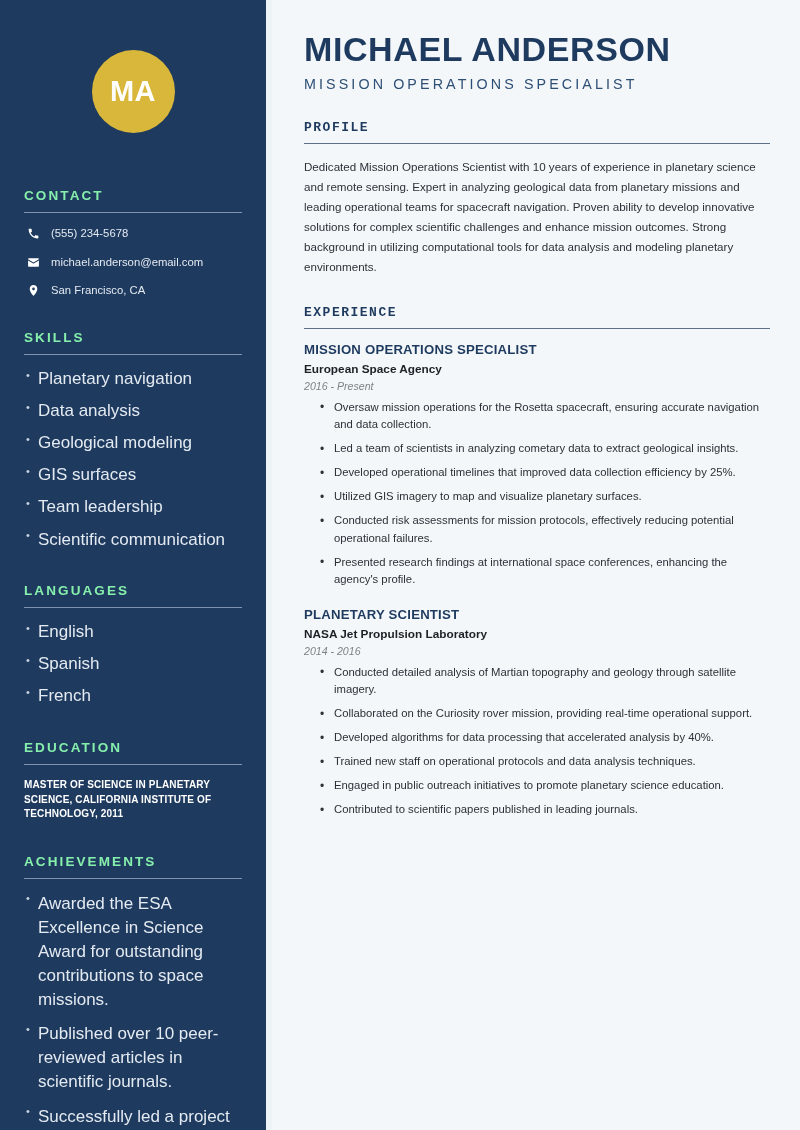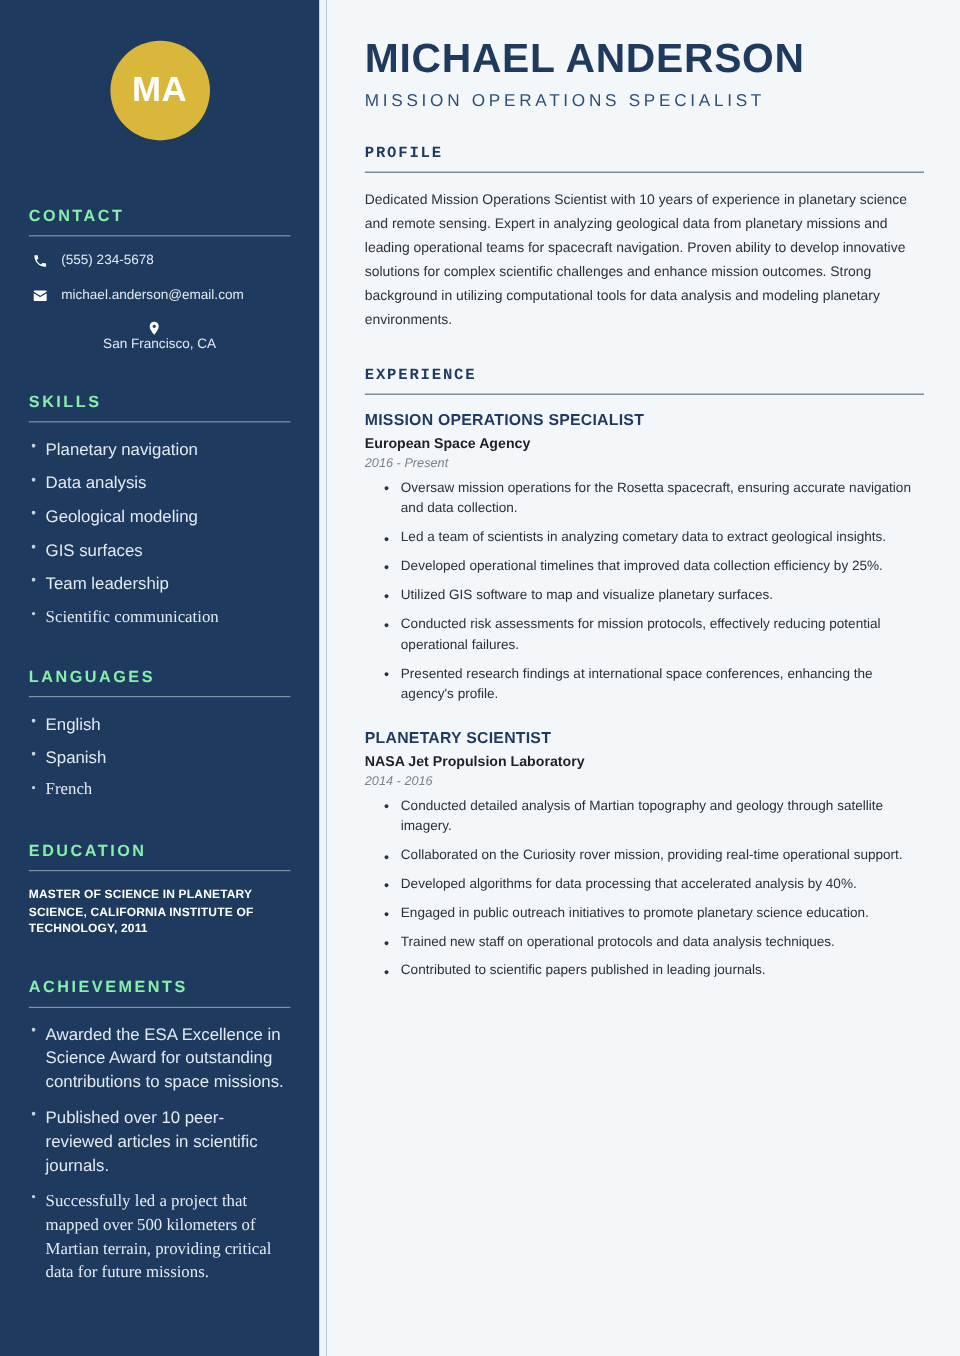--- a/index.html
+++ b/index.html
@@ -22,21 +22,21 @@
     align-items: stretch;
   }
 
   
   .sidebar {
     width: 272px;
     min-width: 272px;
     background: #1e3a5f;
     border-right: 6px solid #eef3f6;
     box-sizing: border-box;
-    padding: 0 24px;
+    padding: 16px 24px;
     position: relative;
   }
   .avatar-wrap {
     display: flex;
     justify-content: center;
     padding-top: 34px;
     padding-bottom: 8px;
   }
   .avatar {
     width: 83px;
@@ -72,46 +72,46 @@
   }
 
   .contact-row {
     display: flex;
     align-items: center;
     margin-bottom: 14px;
     color: #e4eaf1;
     font-size: 11.3px;
     line-height: 1.3;
   }
-  .contact-row:last-child { margin-bottom: 0; flex-direction: column; }
+  .contact-row:last-child { margin-bottom: 0; }
   .contact-icon {
     width: 18px;
     min-width: 18px;
     display: flex;
     align-items: center;
     justify-content: center;
     margin-right: 9px;
   }
   .contact-icon svg { display: block; }
   .contact-text { white-space: nowrap; }
 
   ul.side-list {
     list-style: none;
     margin: 0;
     padding: 0;
   }
   ul.side-list li {
     position: relative;
     padding-left: 14px;
     color: #e4eaf1;
-    font-size: 14px;
+    font-size: 17px;
     line-height: 1.33;
     margin-bottom: 9.5px;
   }
-  ul.side-list li:last-child { margin-bottom: 0; font-family: Liberation Serif, serif; }
+  ul.side-list li:last-child { margin-bottom: 0; }
   ul.side-list li::before {
     content: "\2022";
     position: absolute;
     left: 2px;
     top: -0.5px;
     color: #c8d4e0;
     font-size: 11px;
   }
   ul.side-list.wrapping li { line-height: 1.42; margin-bottom: 10px; }
 
@@ -312,35 +312,35 @@
       <div class="main-rule"></div>
 
       <article class="job">
         <h3 class="job-title">MISSION OPERATIONS SPECIALIST</h3>
         <div class="job-company">European Space Agency</div>
         <div class="job-dates">2016 - Present</div>
         <ul class="job-bullets">
           <li>Oversaw mission operations for the Rosetta spacecraft, ensuring accurate navigation and data collection.</li>
           <li>Led a team of scientists in analyzing cometary data to extract geological insights.</li>
           <li>Developed operational timelines that improved data collection efficiency by 25%.</li>
-          <li>Utilized GIS software to map and visualize planetary surfaces.</li>
+          <li>Utilized GIS imagery to map and visualize planetary surfaces.</li>
           <li>Conducted risk assessments for mission protocols, effectively reducing potential operational failures.</li>
           <li>Presented research findings at international space conferences, enhancing the agency's profile.</li>
         </ul>
       </article>
 
       <article class="job">
         <h3 class="job-title">PLANETARY SCIENTIST</h3>
         <div class="job-company">NASA Jet Propulsion Laboratory</div>
         <div class="job-dates">2014 - 2016</div>
         <ul class="job-bullets">
           <li>Conducted detailed analysis of Martian topography and geology through satellite imagery.</li>
           <li>Collaborated on the Curiosity rover mission, providing real-time operational support.</li>
           <li>Developed algorithms for data processing that accelerated analysis by 40%.</li>
+          <li>Trained new staff on operational protocols and data analysis techniques.</li>
           <li>Engaged in public outreach initiatives to promote planetary science education.</li>
-          <li>Trained new staff on operational protocols and data analysis techniques.</li>
           <li>Contributed to scientific papers published in leading journals.</li>
         </ul>
       </article>
     </section>
 
   </main>
 </div>
 
 </body></html>

